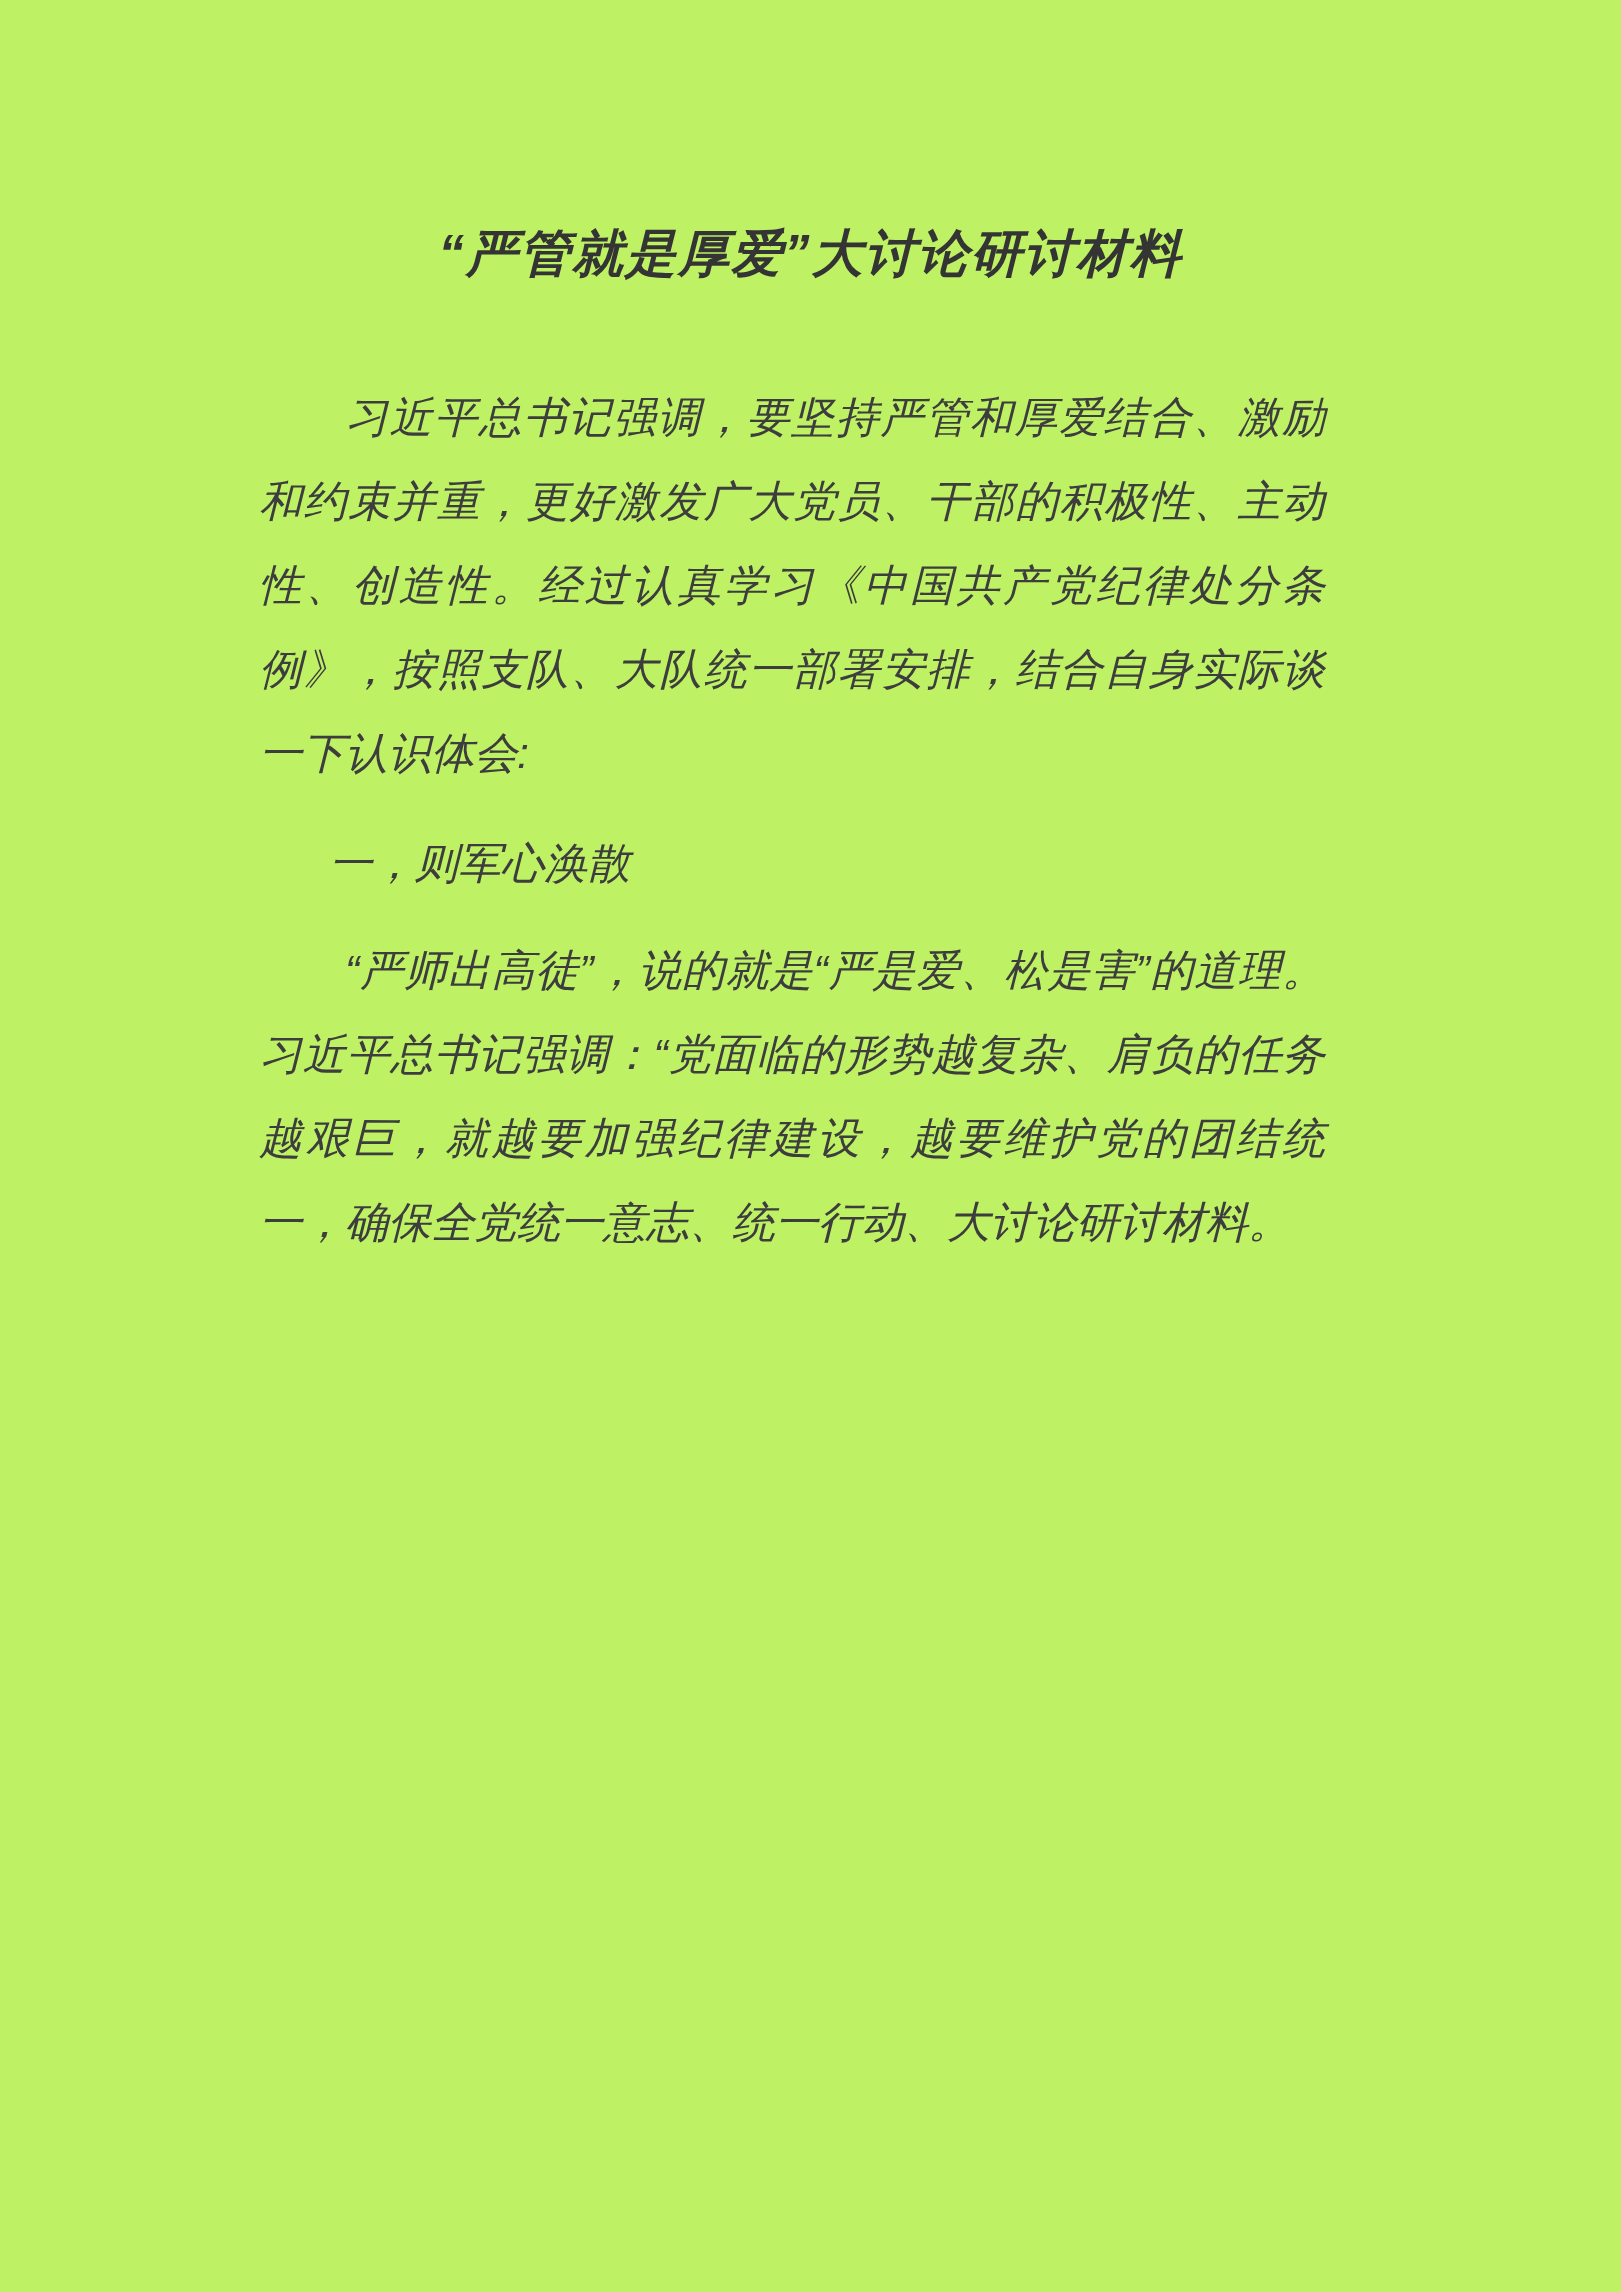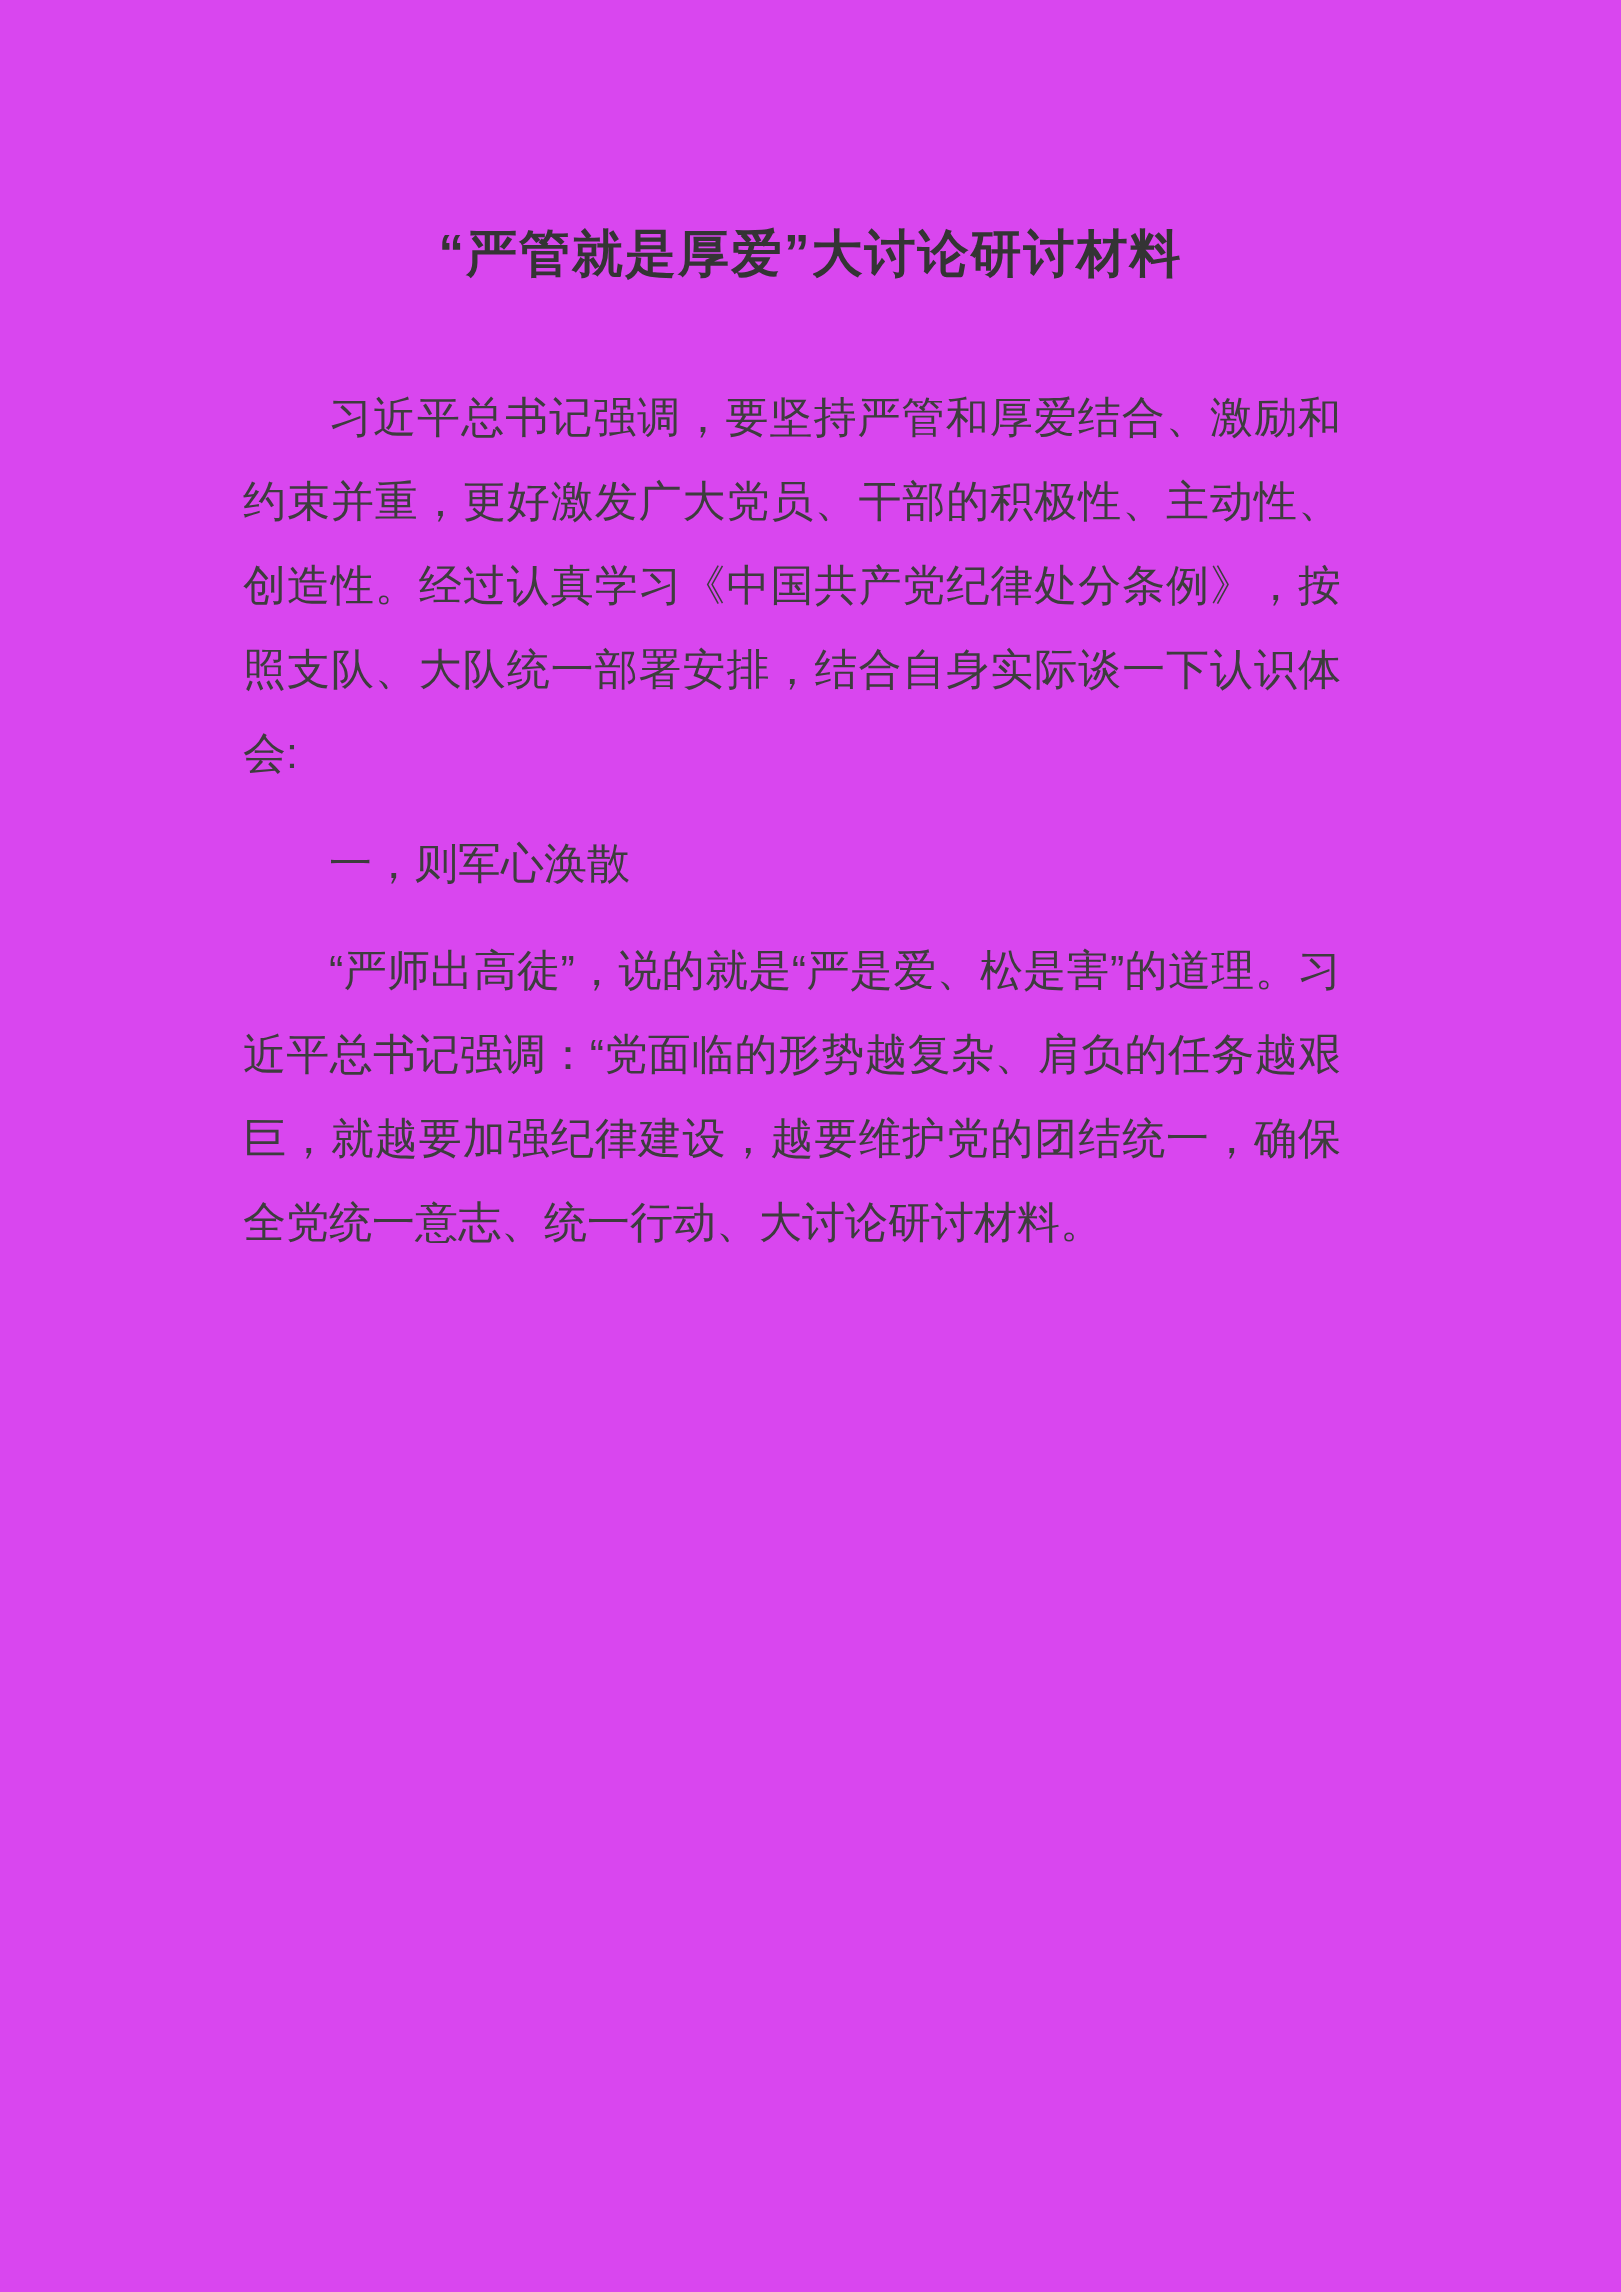--- a/index.html
+++ b/index.html
@@ -1,40 +1,41 @@
 <!DOCTYPE html>
 <html><head>
 <meta charset="utf-8">
 <style>
   html, body { margin: 0; padding: 0; background: #ffffff; }
   .page {
     position: relative;
     width: 1621px;
     height: 2293px;
-    background: #d946ef;
+    background: #bef264;
     font-family: "Liberation Sans", sans-serif;
     color: #3d3d3d;
     overflow: hidden;
+    font-style: italic;
   }
   .doc-title {
     margin: 0;
     padding-top: 218px;
     text-align: center;
     font-size: 51px;
     line-height: 71px;
     font-weight: 700;
     color: #343434;
     letter-spacing: 2px;
   }
   .content {
     width: 1098px;
     margin-left: 243px;
   }
   .para {
-    margin: 0;
+    margin: 16px;
     font-size: 43px;
     line-height: 84px;
     text-align: justify;
     text-indent: 86px;
     color: #3d3d3d;
     font-weight: 400;
     overflow-wrap: anywhere;
   }
   .para-first { margin-top: 86px; }
   .section-heading {

